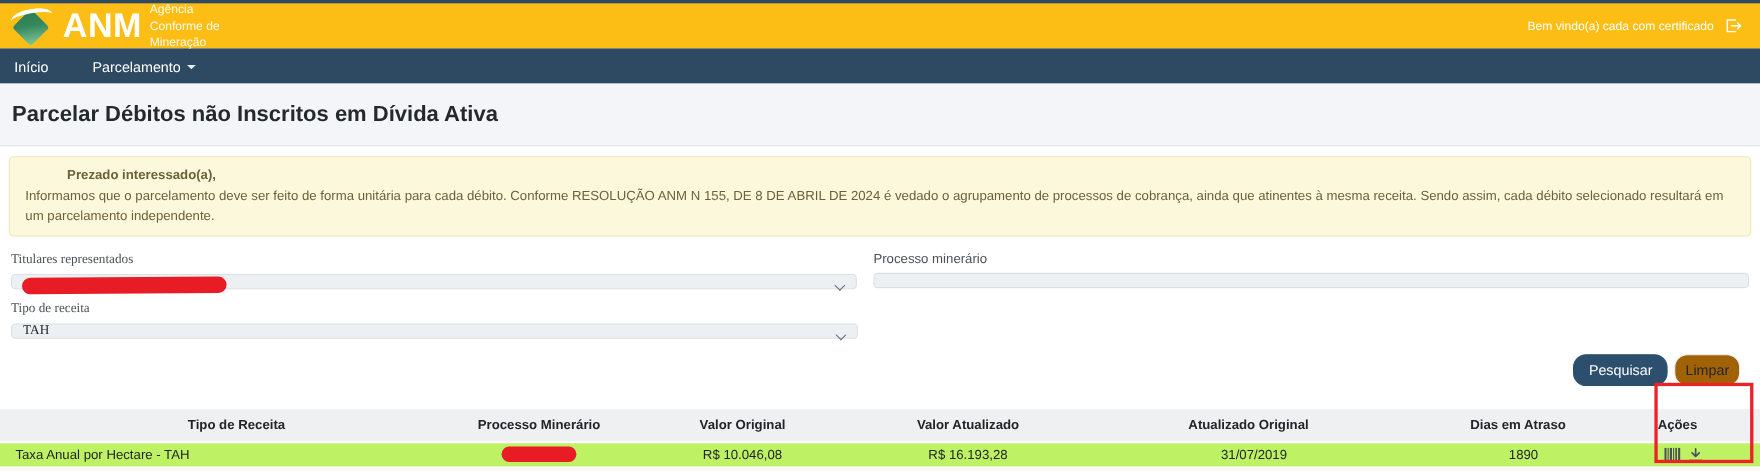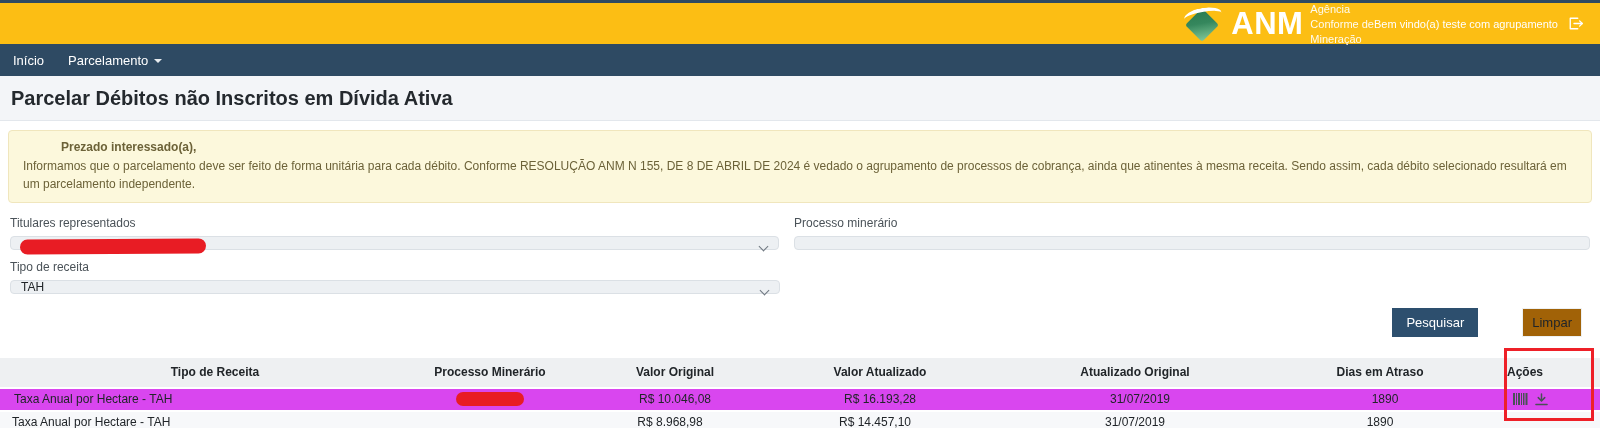--- a/index.html
+++ b/index.html
@@ -6,67 +6,67 @@
   html,body { margin:0; padding:0; }
   body {
     width:1600px; height:428px; overflow:hidden; position:relative;
     background:#fff; font-family:"Liberation Sans", sans-serif;
     -webkit-font-smoothing:antialiased;
   }
 
   
   .topbar {
     height:44px; background:#fcbe14; border-top:3px solid #2e4a62;
-    display:flex; align-items:center; justify-content:flex-end;
+    display:flex; align-items:center; justify-content:space-between;
     padding:0 16px 0 8px;
   }
   .brand { display:flex; align-items:center; gap:7px; }
   .logo-mark { position:relative; width:42px; height:38px; }
   .logo-diamond {
     position:absolute; left:8px; top:8px; width:24px; height:24px;
     background:linear-gradient(125deg,#2a7b50 0%,#35875d 45%,#83ca9b 100%);
     transform:rotate(45deg); border-radius:3px;
   }
   .logo-swoosh {
     position:absolute; left:2px; top:3px; width:38px; height:16px;
     border-top:4px solid #fff; border-radius:50%; transform:rotate(-10deg);
   }
   .brand-name { font-size:31px; font-weight:bold; color:#fff; line-height:1; letter-spacing:.5px; }
   .brand-sub { font-size:11px; color:rgba(255,255,255,.93); line-height:1.35; padding-top:2px; }
   .welcome { display:flex; align-items:center; gap:9px; color:#fff; font-size:11px; }
 
   
   .navbar {
     height:32px; background:#2e4a63; color:#fff; font-size:13px;
-    display:flex; align-items:center; gap:24px; padding:0 13px;
+    display:flex; align-items:center; gap:40px; padding:0 13px;
   }
   .nav-item { display:flex; align-items:center; gap:6px; cursor:pointer; }
   .caret-down {
     width:0; height:0; border-left:4px solid transparent;
     border-right:4px solid transparent; border-top:4px solid #e8ecef; margin-top:2px;
   }
 
   
   .title-band {
-    height:45px; background:#f3f5f8; border-bottom:1px solid #e3e7ec;
+    height:57px; background:#f3f5f8; border-bottom:1px solid #e3e7ec;
     display:flex; align-items:center; padding:0 11px;
   }
   .page-title { margin:0; font-size:20px; font-weight:700; color:#24292e; }
 
   
   .alert {
     margin:9px 8px 0; background:#fcf8dc; border:1px solid #f0e6bd; border-radius:4px;
     padding:7px 14px 8px; color:#6c6238; font-size:12px; line-height:1.55;
   }
   .alert-greeting { font-weight:700;margin-left:38px; }
 
   
   .form-area { padding:13px 10px 0 10px; }
   .form-row { display:flex; }
-  .col-left  { width:770px; margin-right:15px; }
+  .col-left  { width:770px; margin-right:15px;font-family:Liberation Serif, serif; }
   .col-right { width:797px; }
   .field-label { font-size:12px; color:#4a5258; margin-bottom:6px; }
   .control {
     position:relative; height:14px; background:#edf0f3; border:1px solid #dbe0e5;
     border-radius:4px; font-size:12px; color:#212529;
     display:flex; align-items:center; padding:0 24px 0 10px; cursor:pointer;
   }
   .control.textbox { cursor:text; padding-right:10px; }
   .chevron-down {
     position:absolute; right:11px; top:6px; width:7px; height:7px;
@@ -74,33 +74,33 @@
     transform:rotate(45deg);
   }
   .row-gap { margin-top:10px; }
 
   
   .redact { position:absolute; background:#e81c24; border-radius:8px; }
   .redact-titular { left:9px; top:2px; width:186px; height:15px; transform:rotate(-.4deg); }
   .redact-proc { left:50%; top:3px; width:68px; height:14px; margin-left:-34px; border-radius:7px; }
 
   .buttons-row { display:flex; justify-content:flex-end; align-items:center; gap:6px; margin:14px 8px 0 0; }
-  .btn { font-family:"Liberation Sans", sans-serif; font-size:13px; border-radius:0; cursor:pointer;margin-left:38px; }
+  .btn { font-family:"Liberation Sans", sans-serif; font-size:13px; border-radius:12px; cursor:pointer; }
   .btn-primary { background:#2d4f6e; color:#fff; border:1px solid #2d4f6e; padding:6px 13px; }
   .btn-light   { background:#a16207; color:#212529; border:1px solid #edf0f2; padding:6px 9px; }
 
   
   .table-wrap { margin-top:21px; position:relative; }
   table { width:1600px; border-collapse:separate; border-spacing:0; table-layout:fixed; font-size:12px; color:#212529; }
   thead th {
     background:#eef0f2; font-weight:700; height:31px; text-align:center;
     border-bottom:2px solid #fff; padding:0 4px;
   }
   tbody td { height:21px; border-bottom:2px solid #fff; text-align:center; padding:0 4px; position:relative; }
-  tbody tr.stripe-a td { background:#d946ef;padding-left:14px; }
+  tbody tr.stripe-a td { background:#bef264;padding-left:14px; }
   tbody tr.stripe-b td { background:#f7f8fa; }
   td.cell-left  { text-align:left;  padding-left:12px; }
   td.cell-right { text-align:center; padding-right:14px; }
   .actions-cell { display:flex; align-items:center; justify-content:center; gap:7px; height:21px; }
   .icon-btn { display:inline-flex; cursor:pointer; line-height:0; }
 
   
   .annotation-box {
     position:absolute; left:1504px; top:348px; width:90px; height:73px;
     border:3px solid #ee2028; z-index:20; pointer-events:none;
@@ -116,21 +116,21 @@
       <div class="logo-swoosh"></div>
     </div>
     <div class="brand-name">ANM</div>
     <div class="brand-sub">
       <div>Agência</div>
       <div>Conforme de</div>
       <div>Mineração</div>
     </div>
   </div>
   <div class="welcome">
-    <span>Bem vindo(a) teste com agrupamento</span>
+    <span>Bem vindo(a) cada com certificado</span>
     <span class="icon-btn">
       <svg width="17" height="15" viewBox="0 0 22 20" fill="none" stroke="#fff" stroke-width="1.8" stroke-linecap="round" stroke-linejoin="round">
         <path d="M14 3H4v14h10"></path>
           <path d="M9 10h11"></path>
           <path d="M16.5 6.5L20 10l-3.5 3.5"></path>
       </svg>
     </span>
   </div>
 </header>
 

